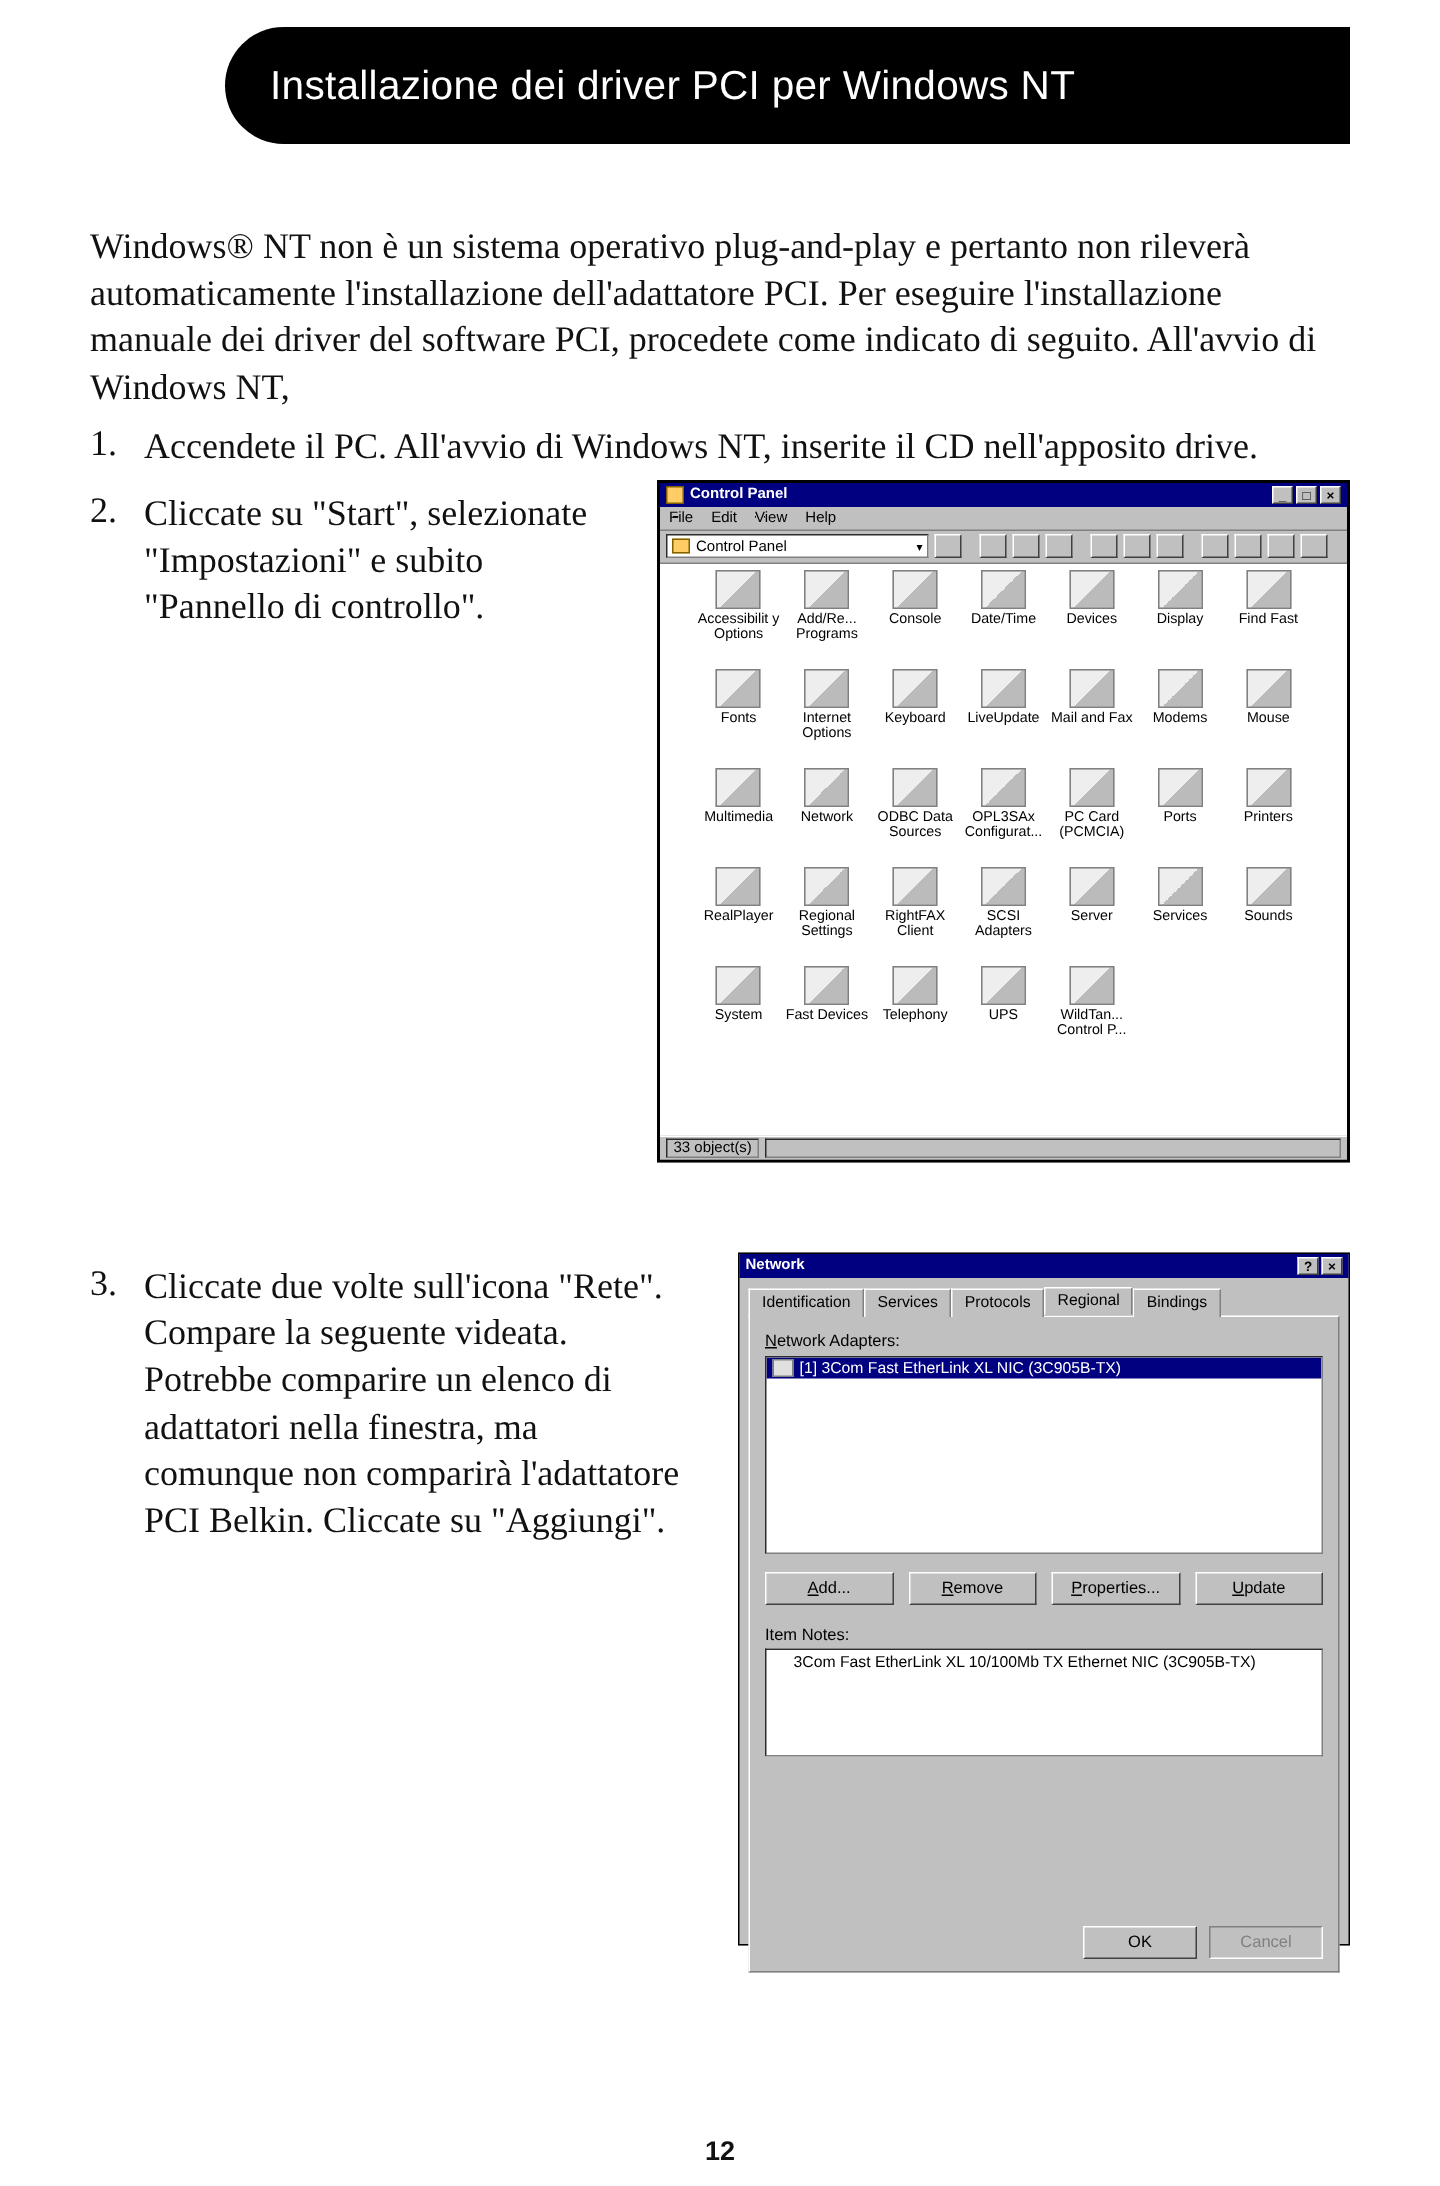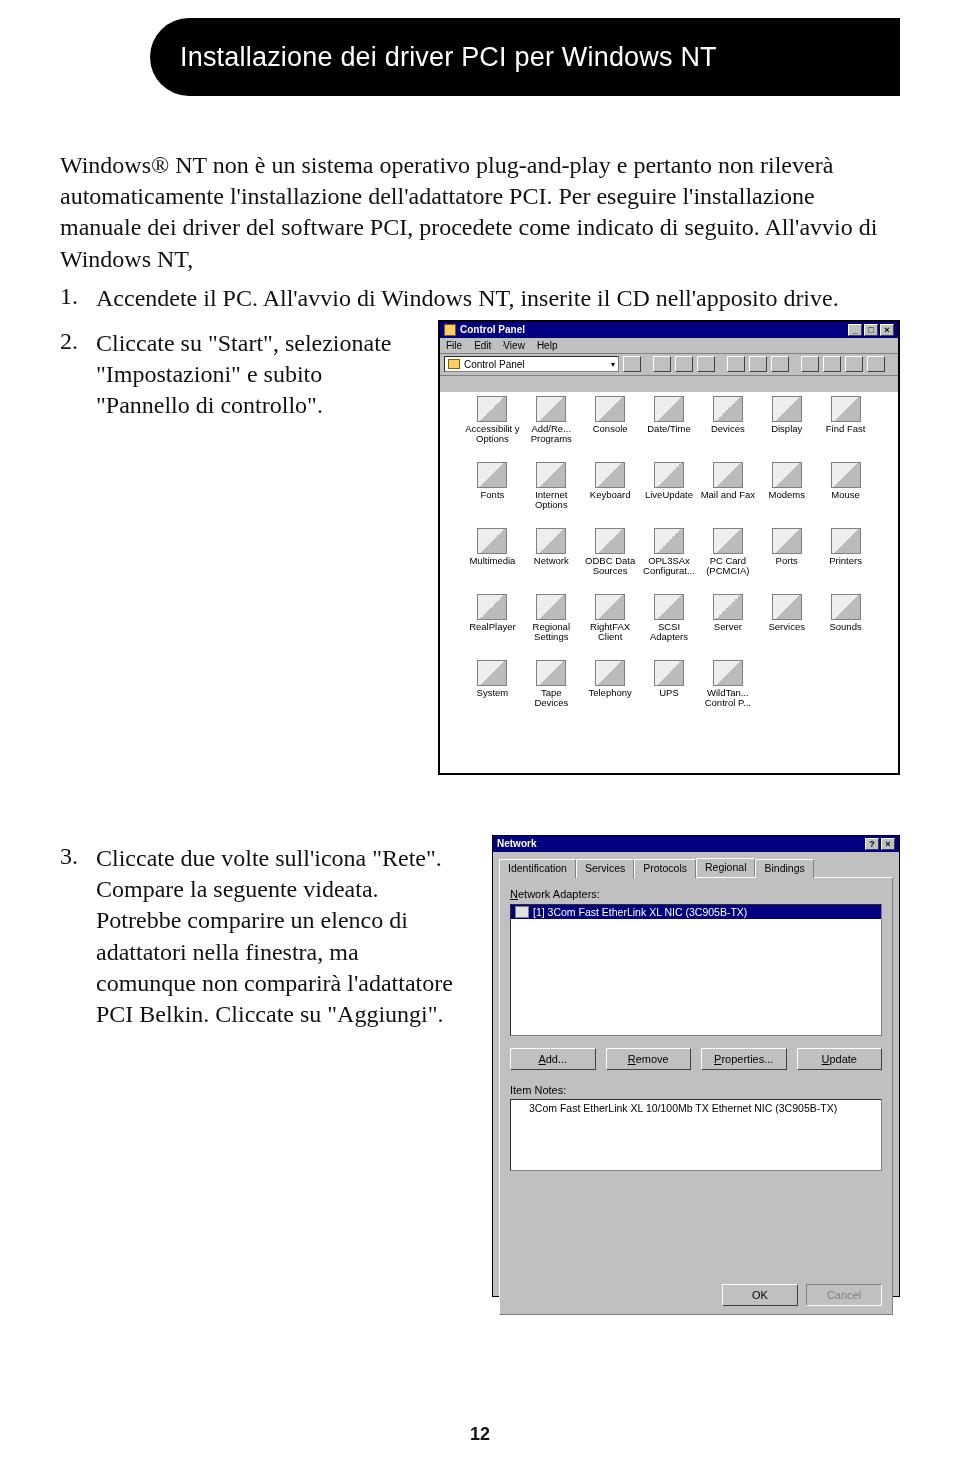--- a/index.html
+++ b/index.html
@@ -74,21 +74,21 @@
   }
   .cp-tbtn {
     width:18px; height:16px; background:#c0c0c0;
     border:1px solid #fff; border-right-color:#404040; border-bottom-color:#404040;
   }
   .cp-grid {
     background:#fff; height: calc(100% - 16px - 16px - 22px - 16px);
     overflow:hidden; padding:4px 24px;
     display:grid; grid-template-columns: repeat(7, 1fr);
     grid-auto-rows: 62px;
-    column-gap: 2px; row-gap: 4px; margin-top: 16px;
+    column-gap: 2px; row-gap: 4px;
   }
   .cp-item { display:flex; flex-direction:column; align-items:center; justify-content:flex-start; text-align:center; }
   .cp-ico {
     width:30px; height:26px; background:#d0d0d0;
     border:1px solid #808080; margin-bottom:2px;
     background-image: linear-gradient(135deg,#eee 0 50%,#bbb 50% 100%);
   }
   .cp-lbl { font-size:9.5px; line-height:1.05; word-break: break-word; max-width:62px; }
   .cp-status {
     height:16px; background:#c0c0c0; border-top:1px solid #fff;
@@ -338,35 +338,39 @@
           <div class="cp-item">
             <div class="cp-ico"></div>
             <div class="cp-lbl">Sounds</div>
           </div>
           <div class="cp-item">
             <div class="cp-ico"></div>
             <div class="cp-lbl">System</div>
           </div>
           <div class="cp-item">
             <div class="cp-ico"></div>
-            <div class="cp-lbl">Tape Devices</div>
+            <div class="cp-lbl">Fast Devices</div>
           </div>
           <div class="cp-item">
             <div class="cp-ico"></div>
             <div class="cp-lbl">Telephony</div>
           </div>
           <div class="cp-item">
             <div class="cp-ico"></div>
             <div class="cp-lbl">UPS</div>
           </div>
           <div class="cp-item">
             <div class="cp-ico"></div>
             <div class="cp-lbl">WildTan... Control P...</div>
           </div>
         </div>
+      <div class="cp-status">
+        <div class="cell">33 object(s)</div>
+        <div class="cell" style="flex:1;margin-left:4px;"></div>
+      </div>
     </div>
   </div>
 
   <div class="step3-wrap">
     <div class="step3-left">
       <div class="step-row">
         <div class="step-num">3.</div>
         <div class="step-text">Cliccate due volte sull'icona "Rete". Compare la seguente videata. Potrebbe comparire un elenco di adattatori nella finestra, ma comunque non comparirà l'adattatore PCI Belkin. Cliccate su "Aggiungi".</div>
       </div>
     </div>

